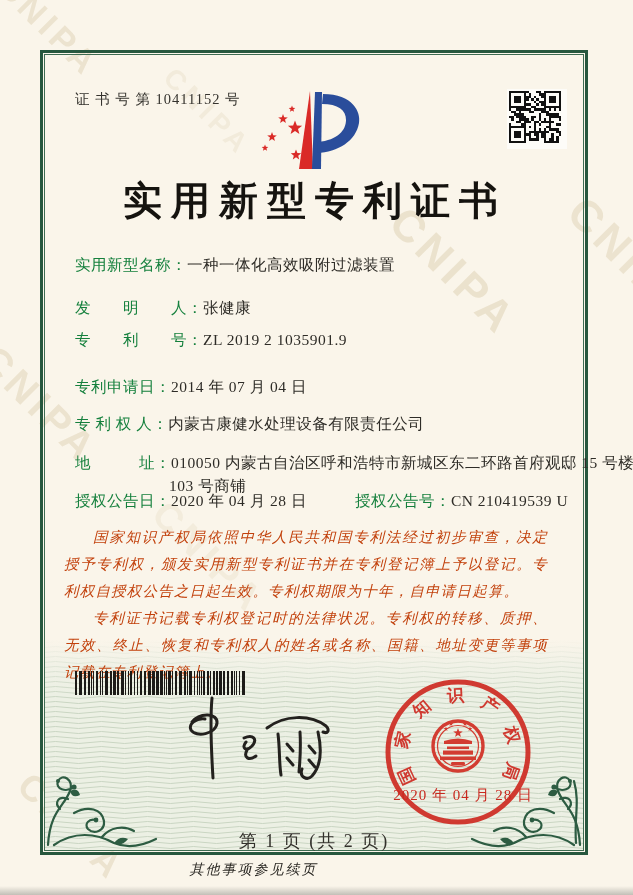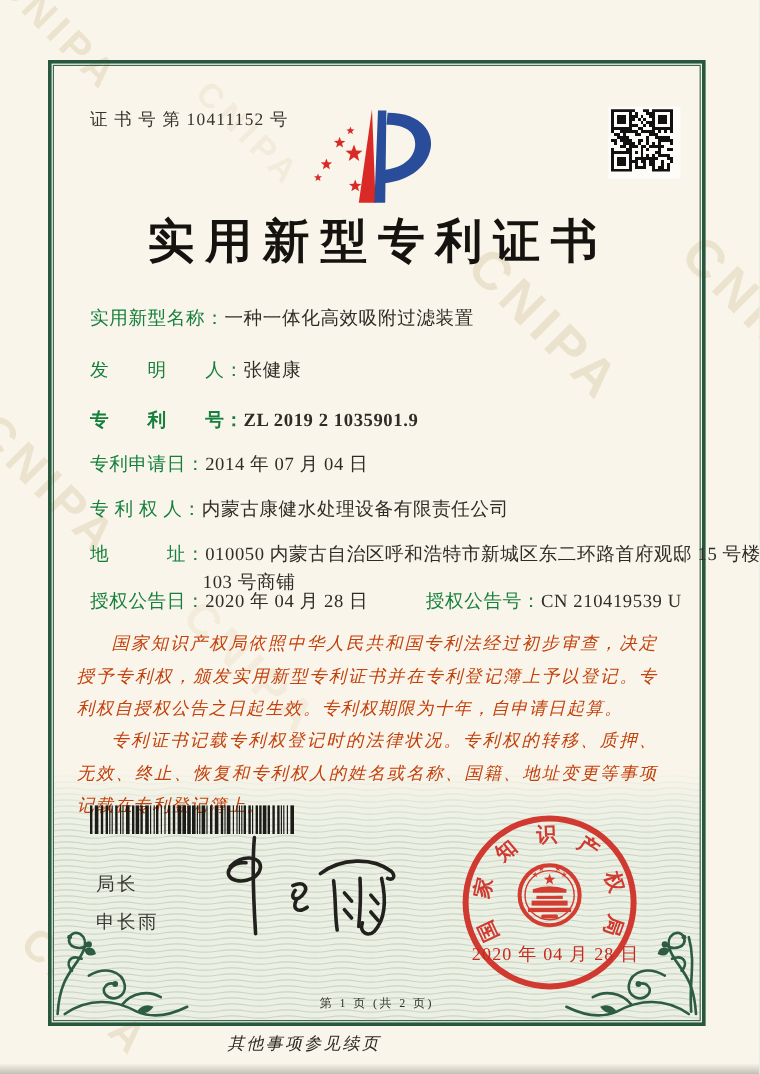--- a/index.html
+++ b/index.html
@@ -48,21 +48,21 @@
   .signer{position:absolute; left:80px; top:722px; z-index:4;
     font-family:"Liberation Sans","DejaVu Sans",sans-serif; font-size:15.5px;
     letter-spacing:2px; color:#3a3834; line-height:31px;}
   .signature{position:absolute; left:160px; top:688px; z-index:4;}
   
   .seal{position:absolute; left:383px; top:677px; z-index:5;}
   .seal-date{position:absolute; left:388px; top:786px; width:150px; text-align:center;
     color:#c8291f; font-size:15px; letter-spacing:1px; z-index:6; white-space:nowrap;}
   
   .pageinfo{position:absolute; left:44px; top:829px; width:540px; text-align:center;
-    font-size:10px; letter-spacing:2px; color:#33312c; z-index:4;}
+    font-size:18px; letter-spacing:2px; color:#33312c; z-index:4;}
   .cont-note{position:absolute; left:0; top:861px; width:507px; text-align:center;
     font-style:italic; font-size:14px; letter-spacing:2px; color:#2c2a25; z-index:4;}
   .flourish{position:absolute; bottom:2px; z-index:3;}
 </style>
 </head>
 <body>
 
 <div class="page">
 
   <div class="wm" style="left:-16px; top:6px; font-size:34px; opacity:.8;">CNIPA</div>
@@ -295,21 +295,21 @@
         <rect x="1" y="15" width="5" height="5" fill="#fdfcf8"></rect>
         <rect x="2" y="16" width="3" height="3" fill="#111"></rect>
       </svg>
   </div>
 
   <div class="title">实用新型专利证书</div>
 
   <div class="rows">
     <div class="row" style="top:5px;"><span class="lab">实用新型名称：</span><span>一种一体化高效吸附过滤装置</span></div>
     <div class="row" style="top:48px;"><span class="lab">发　　明　　人：</span><span>张健康</span></div>
-    <div class="row" style="top:90px;font-weight:bold;"><span class="lab">专　　利　　号：</span><span>ZL 2019 2 1035901.9</span></div>
+    <div class="row" style="top:80px;"><span class="lab">专　　利　　号：</span><span>ZL 2019 2 1035901.9</span></div>
     <div class="row" style="top:127px;"><span class="lab">专利申请日：</span><span>2014 年 07 月 04 日</span></div>
     <div class="row" style="top:164px;"><span class="lab">专 利 权 人：</span><span>内蒙古康健水处理设备有限责任公司</span></div>
     <div class="row hang" style="top:201px;"><span class="lab">地　　　址：</span><span>010050 内蒙古自治区呼和浩特市新城区东二环路首府观邸 15 号楼 103 号商铺</span></div>
     <div class="row" style="top:241px;">
       <span class="lab">授权公告日：</span><span>2020 年 04 月 28 日</span><span class="pair2 lab">授权公告号：</span><span>CN 210419539 U</span>
     </div>
   </div>
 
   <div class="body-text">
     <p>国家知识产权局依照中华人民共和国专利法经过初步审查，决定授予专利权，颁发实用新型专利证书并在专利登记簿上予以登记。专利权自授权公告之日起生效。专利权期限为十年，自申请日起算。</p>
@@ -363,24 +363,20 @@
       <rect x="144" y="0" width="3" height="24" fill="#1c1b18"></rect>
       <rect x="148" y="0" width="2" height="24" fill="#1c1b18"></rect>
       <rect x="152" y="0" width="2" height="24" fill="#1c1b18"></rect>
       <rect x="156" y="0" width="2" height="24" fill="#1c1b18"></rect>
       <rect x="159" y="0" width="1" height="24" fill="#1c1b18"></rect>
       <rect x="161" y="0" width="1" height="24" fill="#1c1b18"></rect>
       <rect x="164" y="0" width="1" height="24" fill="#1c1b18"></rect>
       <rect x="167" y="0" width="3" height="24" fill="#1c1b18"></rect>
     </svg>
 
-  <div class="signer">
-    <div>局长</div>
-    <div>申长雨</div>
-  </div>
 
   <svg class="signature" width="185" height="100" viewBox="0 0 185 100">
     <g fill="none" stroke="#23211e" stroke-width="3" stroke-linecap="round">
       <path d="M52 10 C50 32 51 58 53 90"></path>
       <path d="M32 34 C40 24 58 25 57 35 C56 46 36 50 31 42 C28 36 36 30 45 31"></path>
       <path d="M84 50 C93 46 98 51 92 58 C86 64 81 60 86 54"></path>
       <path d="M87 62 C83 70 89 73 96 68"></path>
       <path d="M107 40 C124 27 150 26 166 38 C170 42 168 46 163 44"></path>
       <path d="M118 46 C120 62 119 75 121 87"></path>
       <path d="M140 44 C141 60 140 73 139 84"></path>

